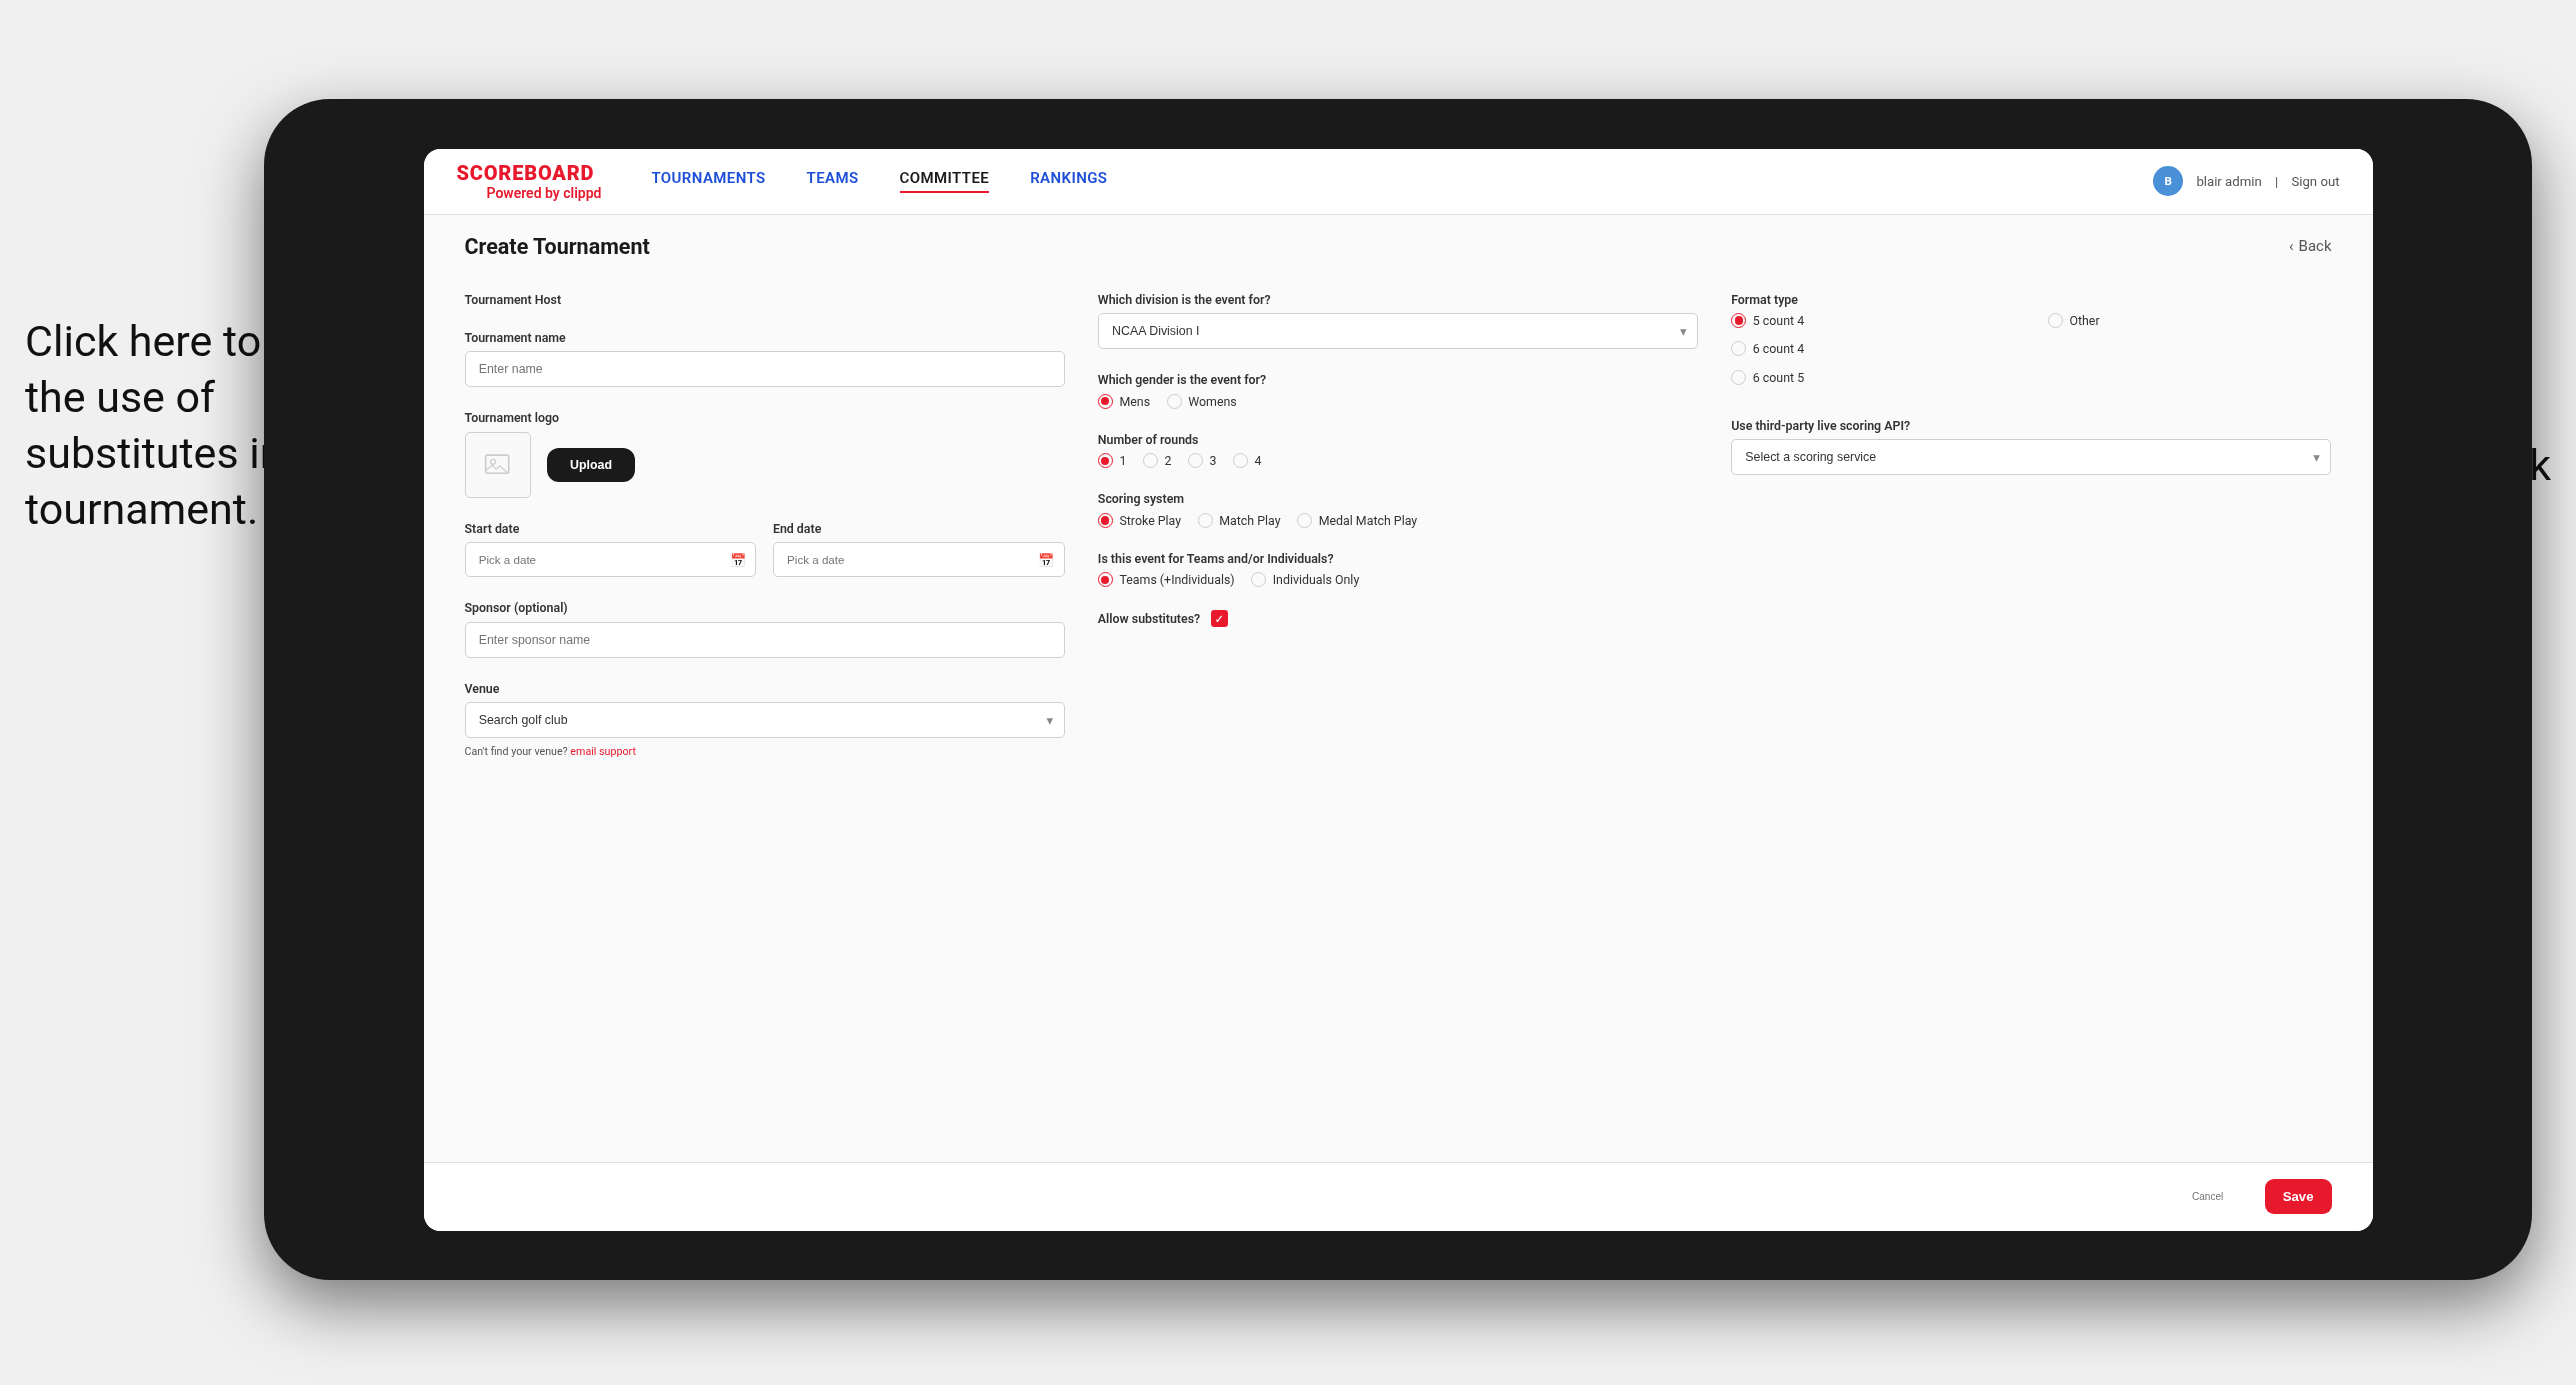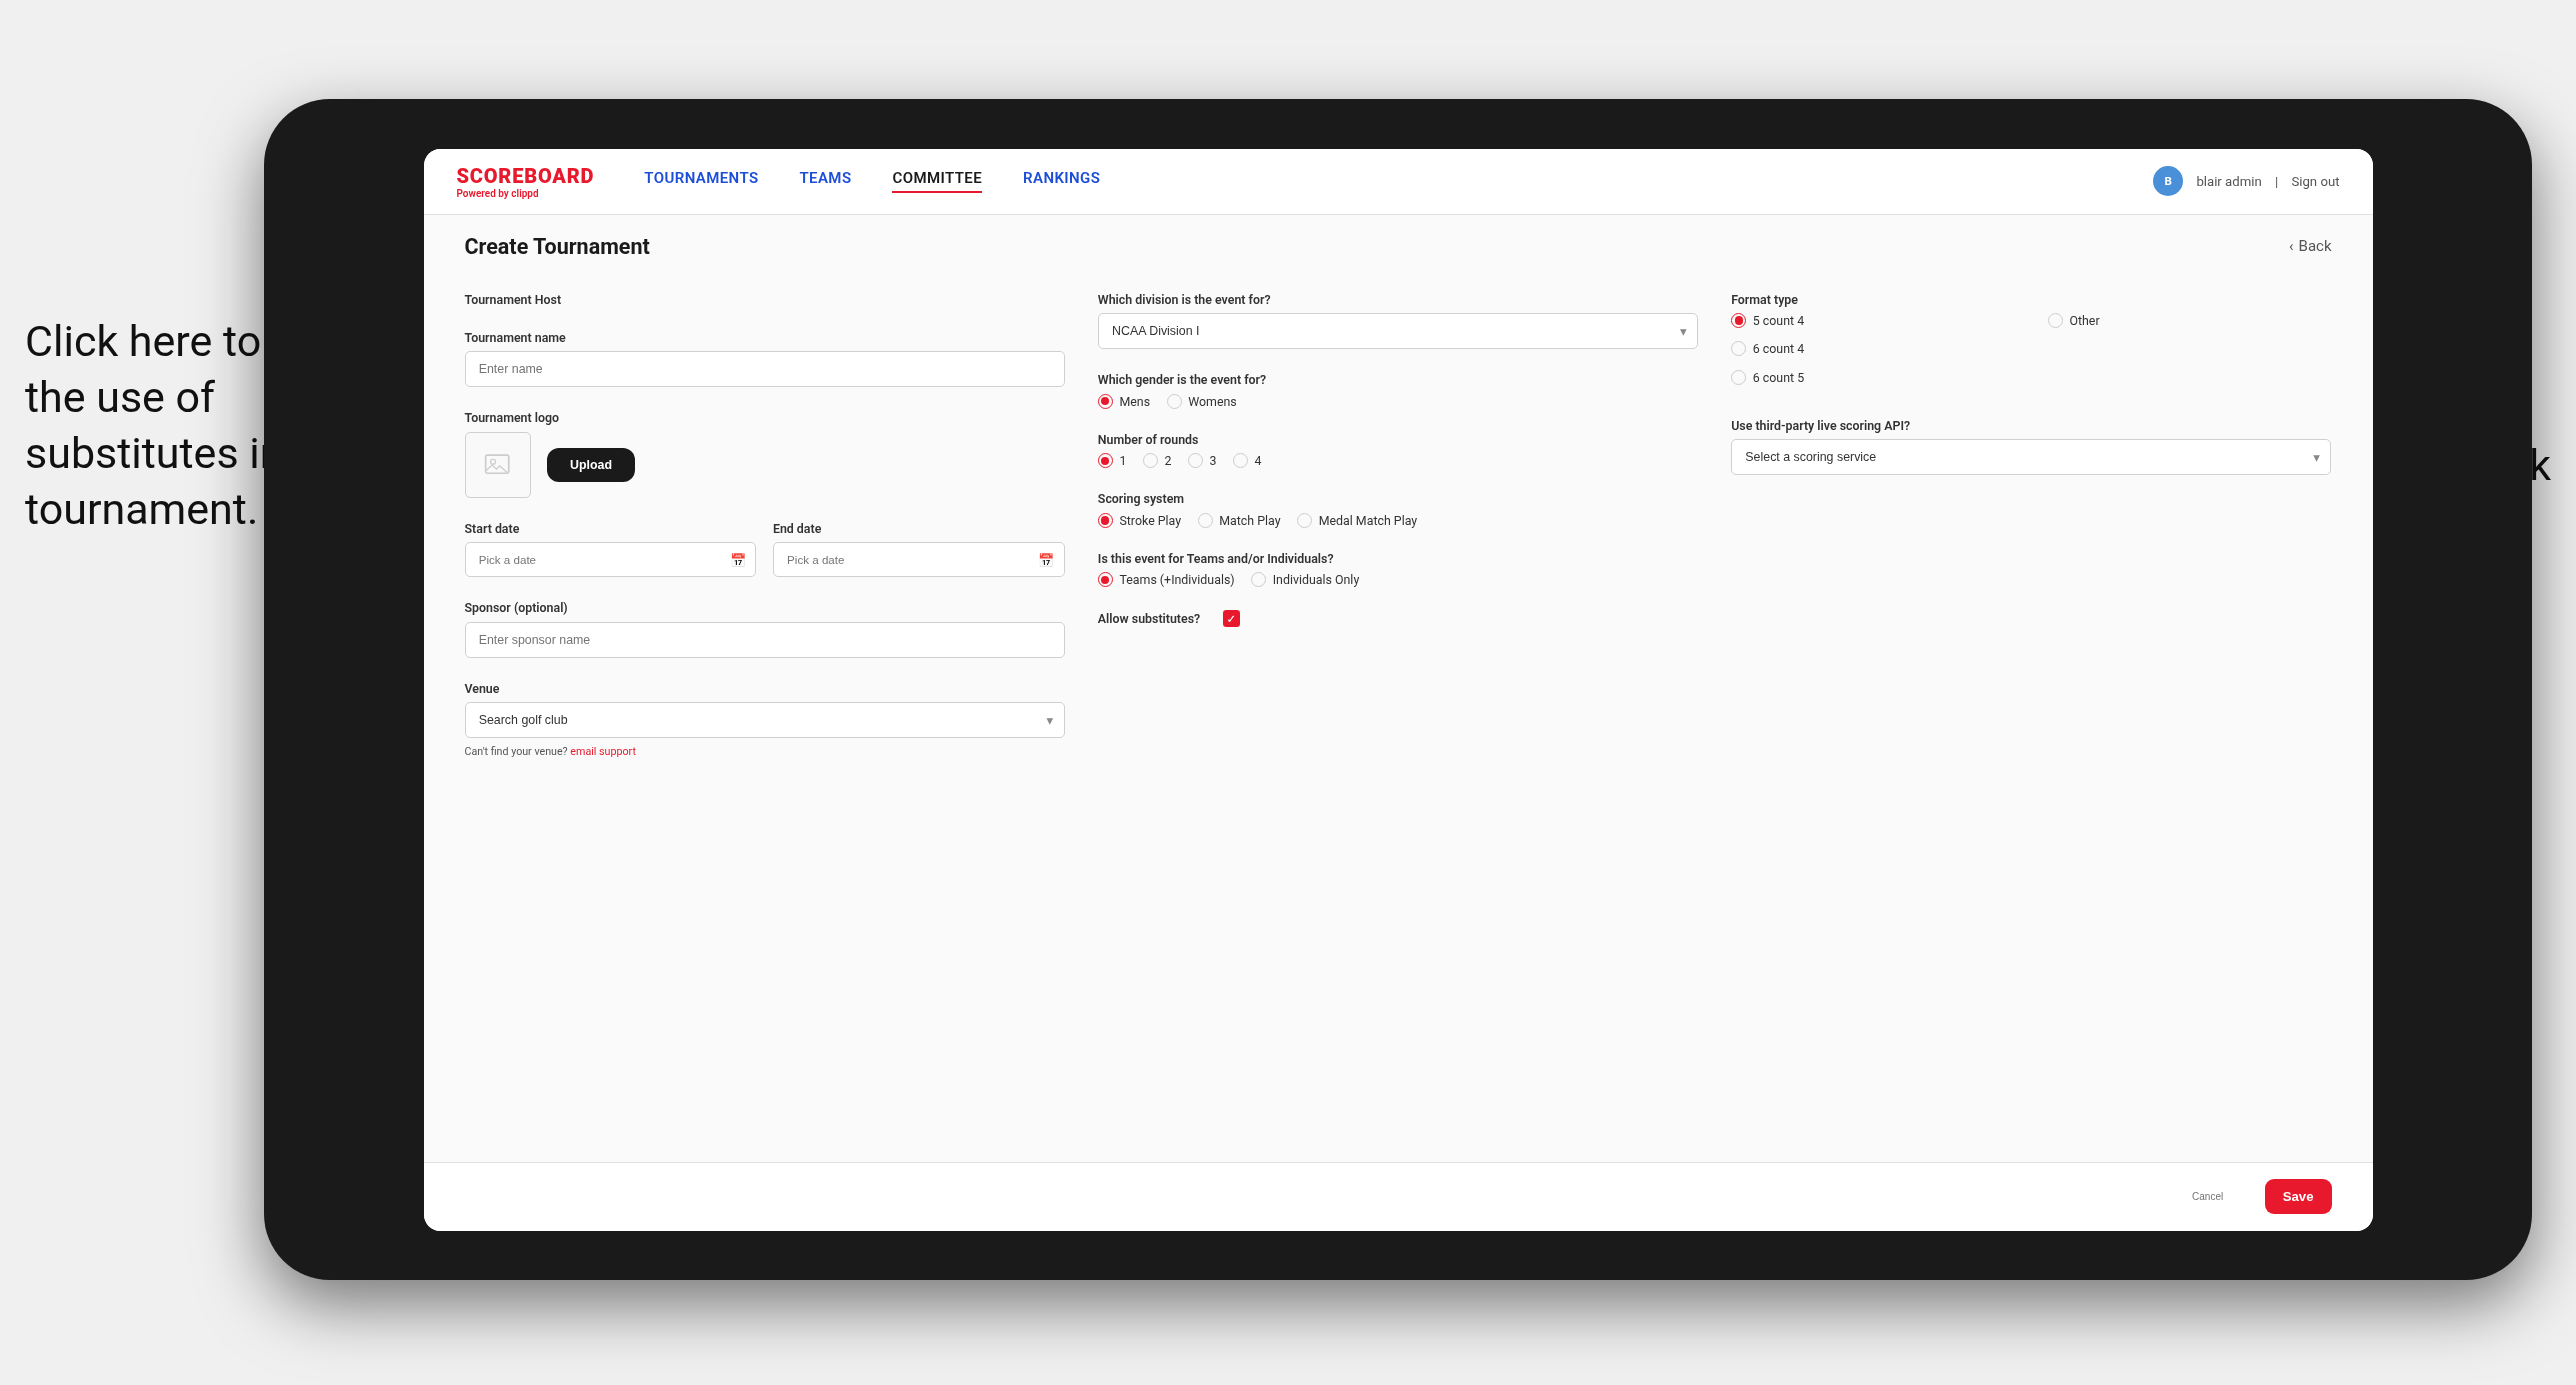--- a/index.html
+++ b/index.html
@@ -87,22 +87,23 @@
       font-weight: 900;
       color: #1a1a1a;
       letter-spacing: 0.8px;
       text-transform: uppercase;
     }
     .logo-scoreboard span {
       color: #e8192c;
     }
 
     .logo-powered {
-      font-size: 10px;
+      font-size: 14px;
       color: #888;
+      margin-left: 30px;
     }
     .logo-powered span {
       color: #e8192c;
       font-weight: 600;
     }
 
     .nav-links {
       display: flex;
       gap: 41px;
       flex: 1;
@@ -334,21 +335,21 @@
     .rounds-group {
       display: flex;
       gap: 16.5px;
       align-items: center;
     }
 
     
     .checkbox-group {
       display: flex;
       align-items: center;
-      gap: 23px;
+      gap: 11px;
       font-size: 12.4px;
       color: #333;
     }
 
     .checkbox-custom {
       width: 16.5px;
       height: 16.5px;
       border-radius: 3.3px;
       background: #e8192c;
       display: flex;

